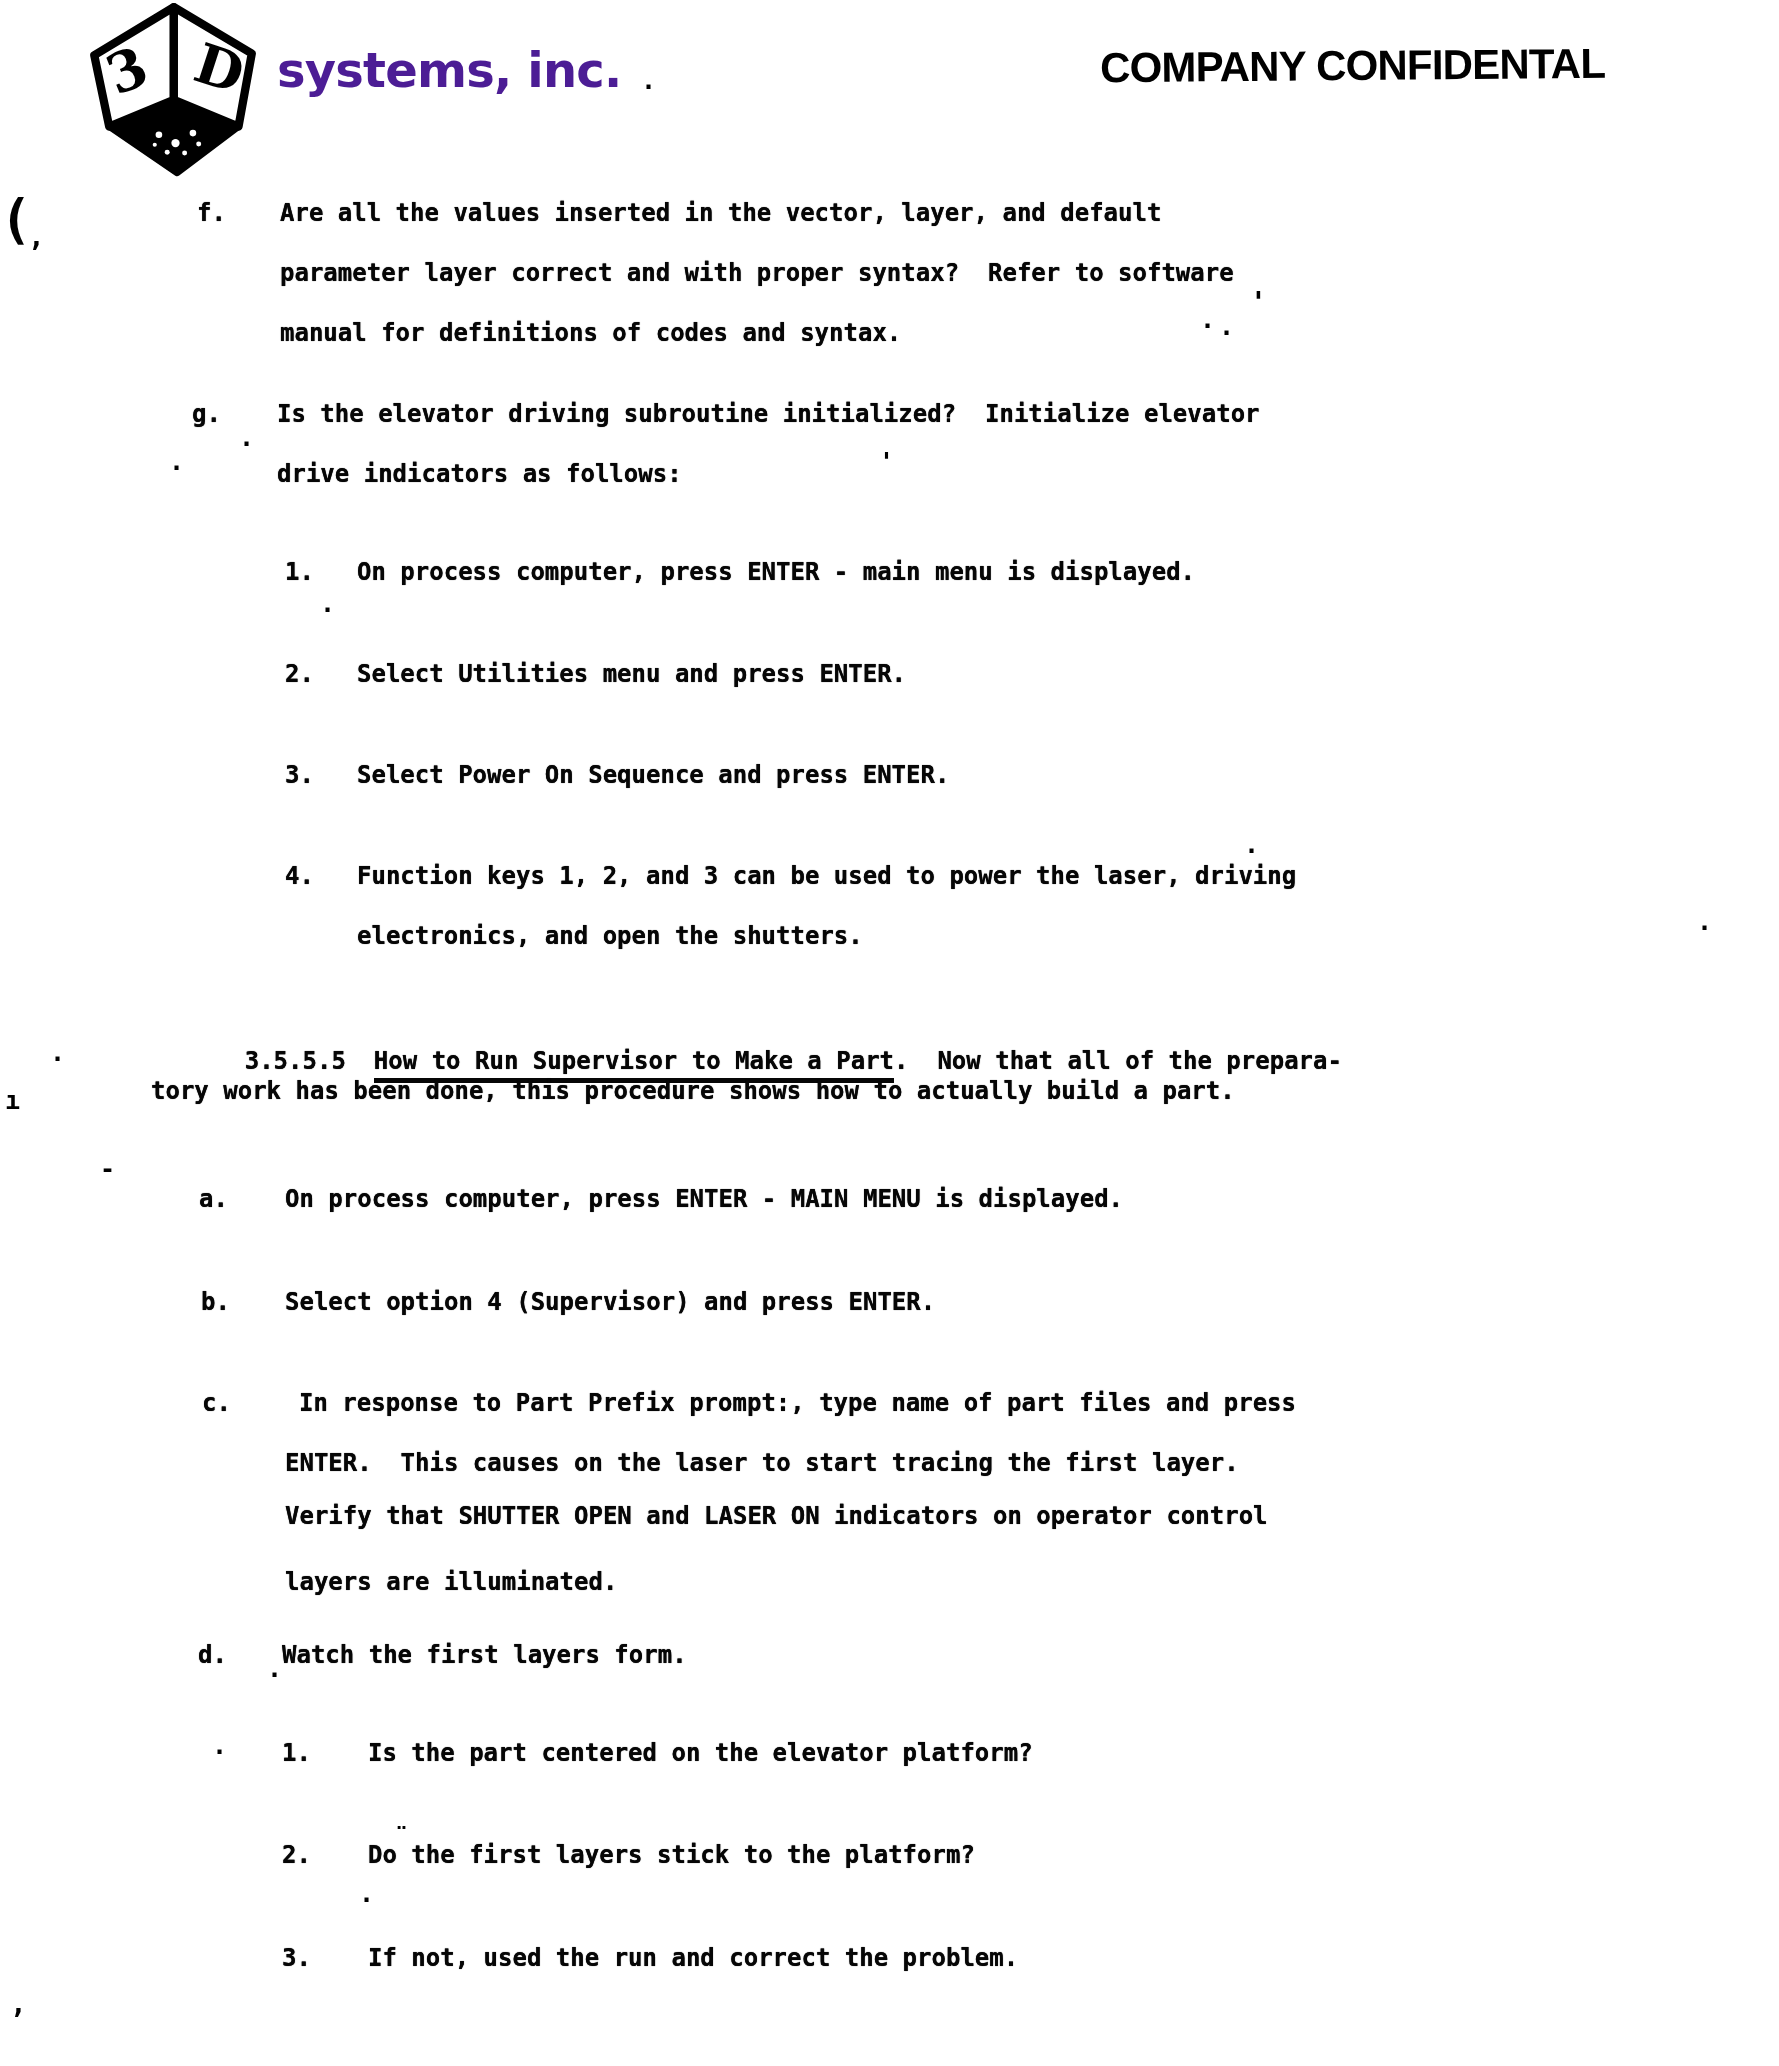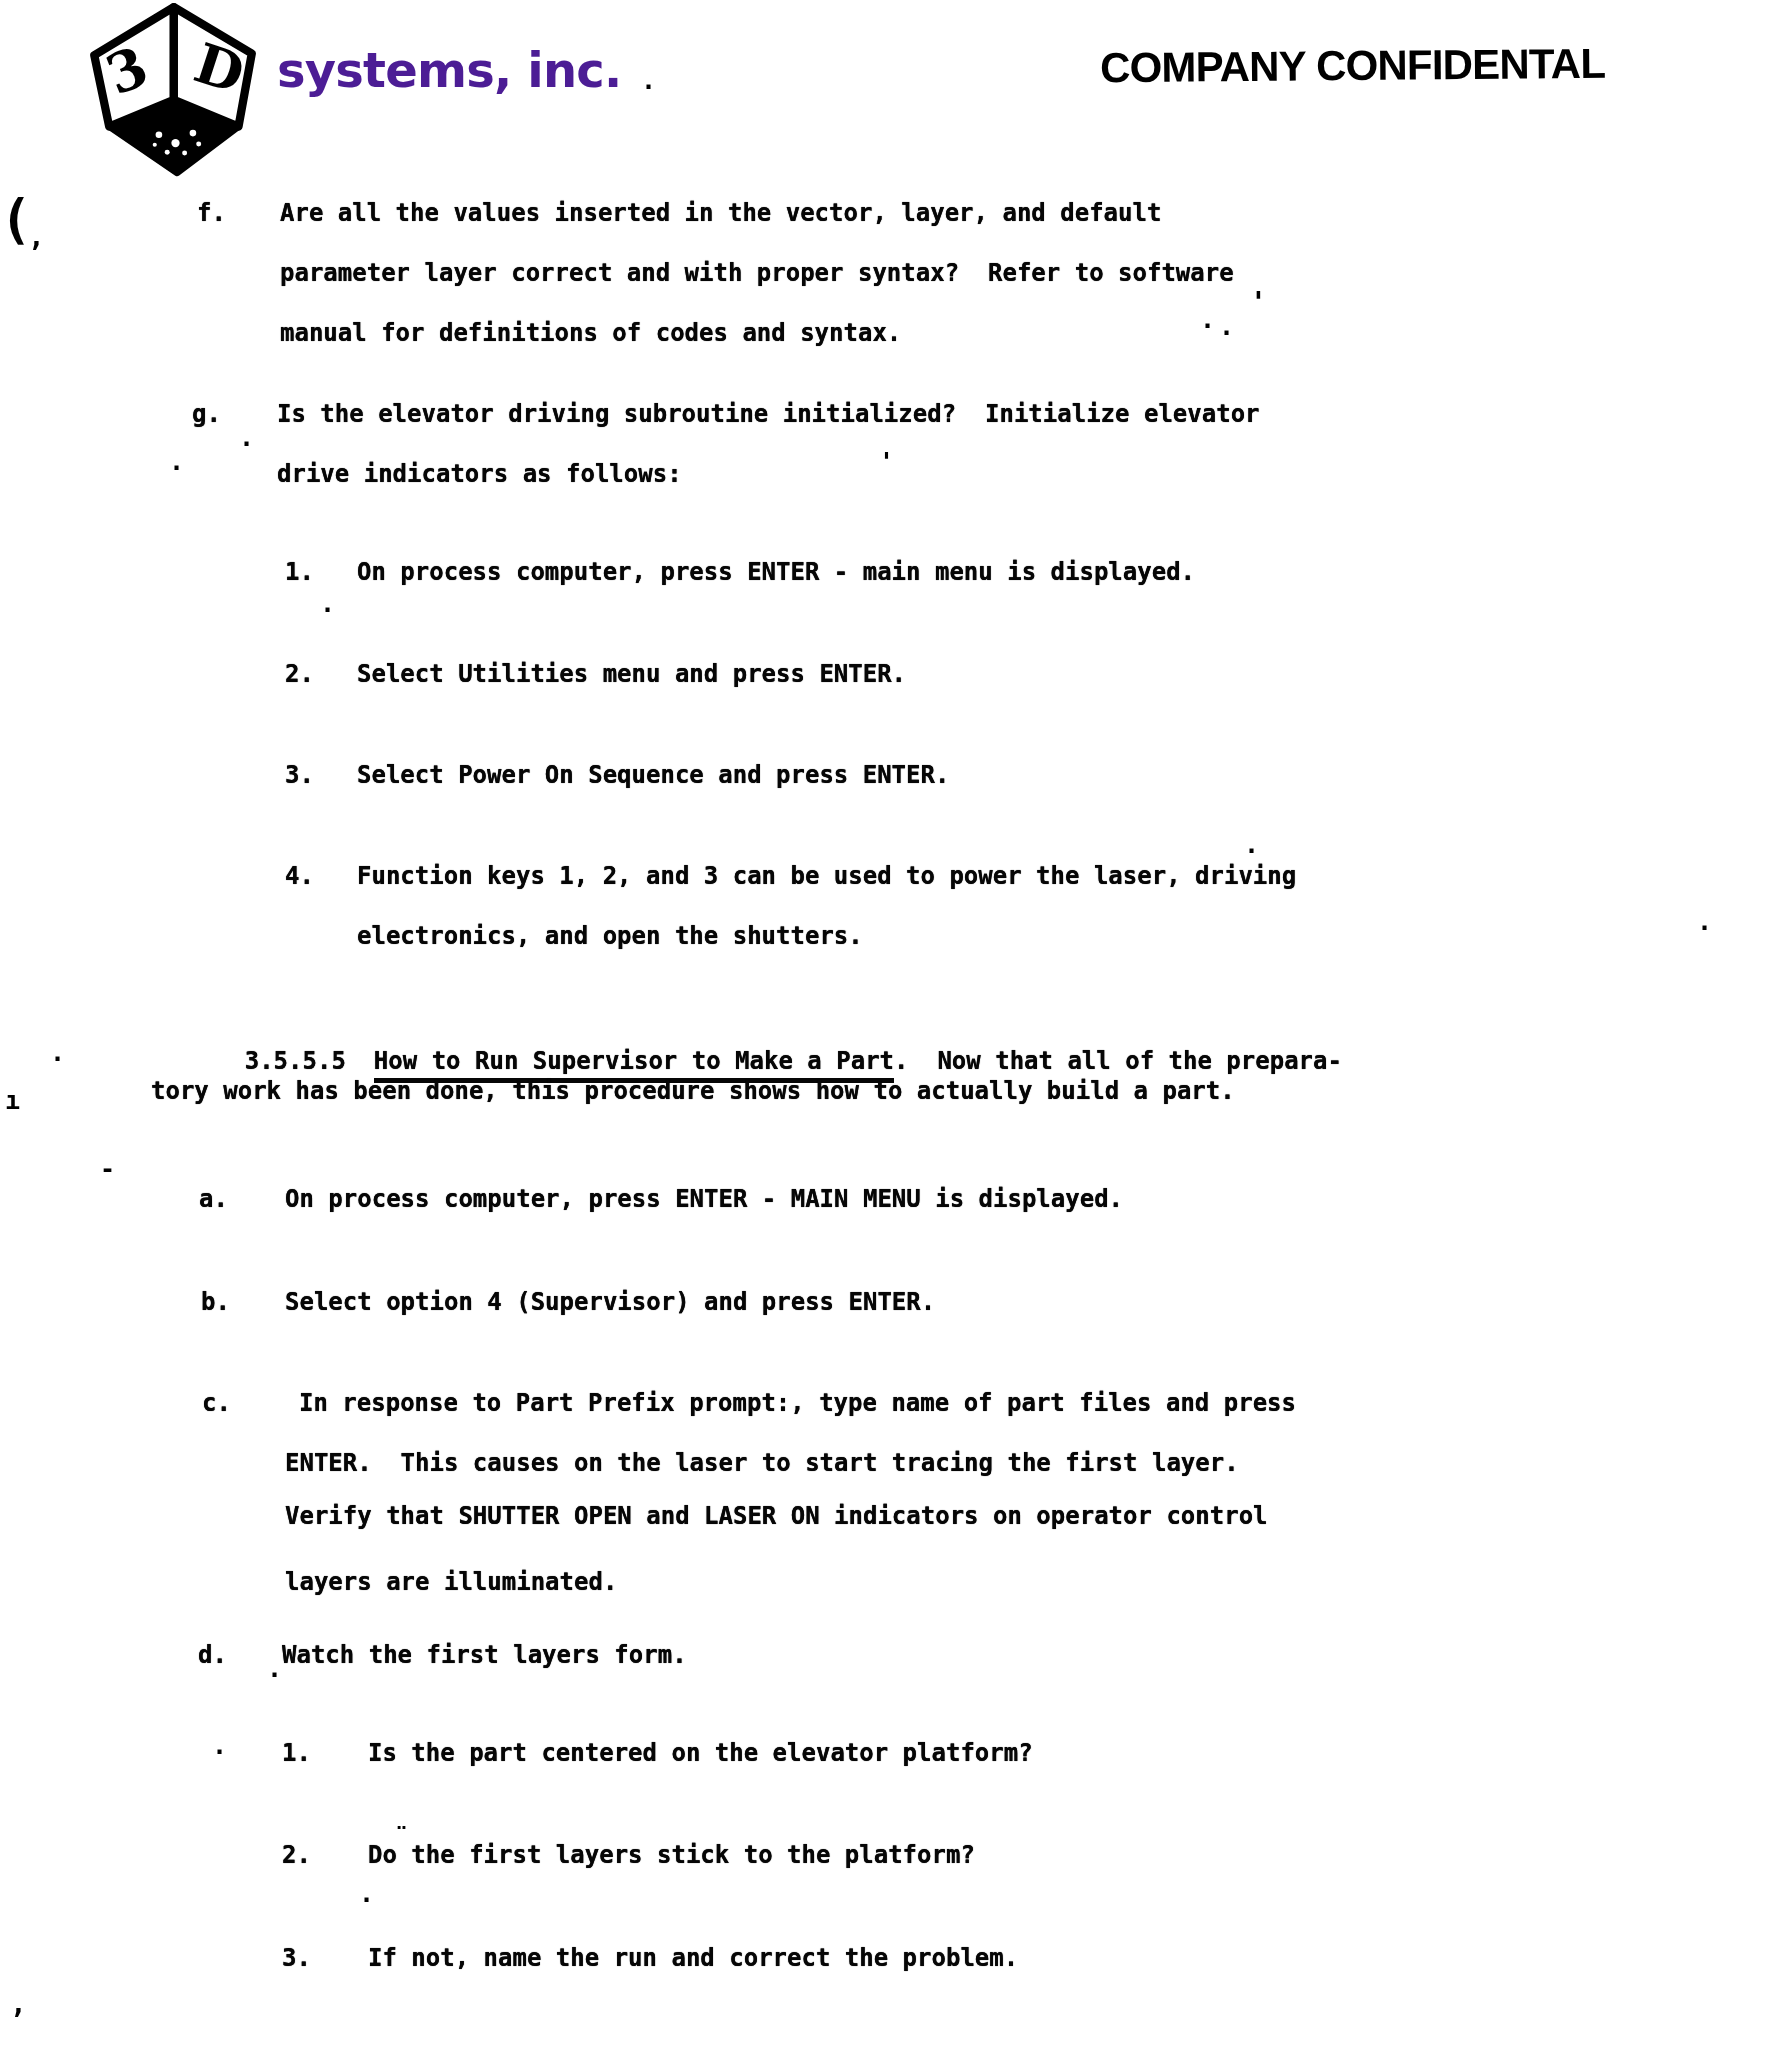--- a/index.html
+++ b/index.html
@@ -129,21 +129,21 @@
   <div>
     <div class="t" style="left:282px;top:1739px">1.</div>
     <div class="t" style="left:368px;top:1739px">Is the part centered on the elevator platform?</div>
   </div>
   <div>
     <div class="t" style="left:282px;top:1841px">2.</div>
     <div class="t" style="left:368px;top:1841px">Do the first layers stick to the platform?</div>
   </div>
   <div>
     <div class="t" style="left:282px;top:1944px">3.</div>
-    <div class="t" style="left:368px;top:1944px">If not, name the run and correct the problem.</div>
+    <div class="t" style="left:368px;top:1944px">If not, used the run and correct the problem.</div>
   </div>
 
   <div class="art" style="left:0px;top:193px;font-size:53px">(</div>
   <div class="art" style="left:28px;top:223px;font-size:28px">,</div>
   <div class="art" style="left:1250px;top:289px;font-size:28px">'</div>
   <div class="art" style="left:1200px;top:307px;font-size:25px">.</div>
   <div class="art" style="left:1219px;top:314px;font-size:25px">.</div>
   <div class="art" style="left:239px;top:425px;font-size:25px">.</div>
   <div class="art" style="left:169px;top:449px;font-size:25px">.</div>
   <div class="art" style="left:879px;top:449px;font-size:25px">'</div>

